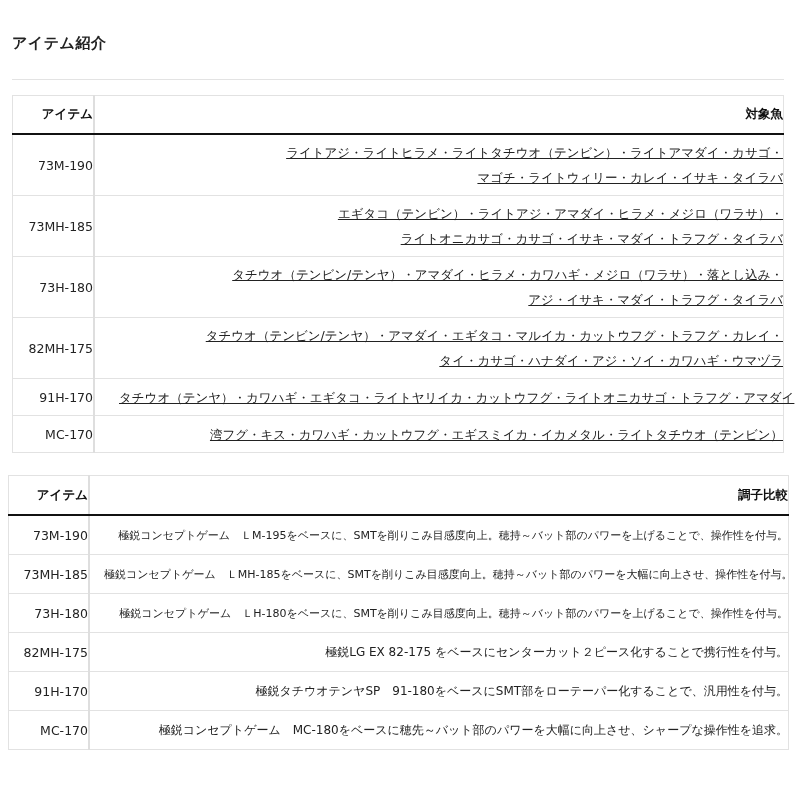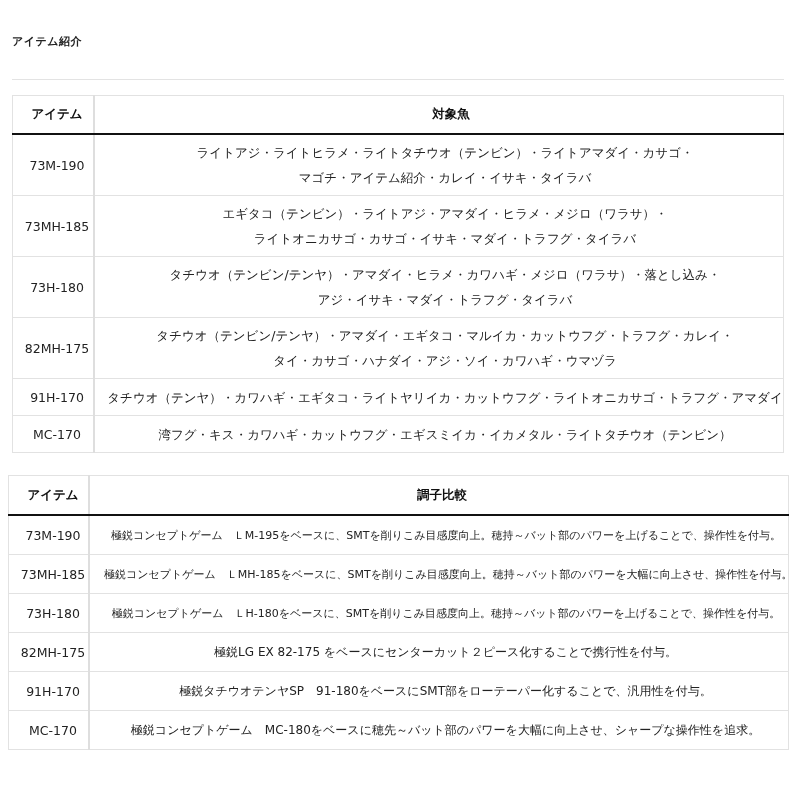--- a/index.html
+++ b/index.html
@@ -3,49 +3,49 @@
   <meta charset="utf-8">
   <style>
     html, body { margin: 0; padding: 0; background: #ffffff; }
     body {
       width: 800px; height: 800px; position: relative; overflow: hidden;
       font-family: "DejaVu Sans", "Liberation Sans", sans-serif;
       color: #222222;
     }
     .section-title {
       position: absolute; left: 12px; top: 34px;
-      font-size: 11px; font-weight: bold; color: #222;
+      font-size: 15px; font-weight: bold; color: #222;
       letter-spacing: 0.5px;
     }
     .title-rule {
       position: absolute; left: 12px; top: 79px; width: 772px; height: 0;
       border-top: 1px solid #e3e3e3;
     }
     table {
       position: absolute; border-collapse: collapse; table-layout: fixed;
       font-size: 12.5px;
     }
     td, th {
-      border: 1px solid #e2e2e2; text-align: center; vertical-align: middle;
+      border: 1px solid #e2e2e2; text-align: right; vertical-align: middle;
       padding: 0;
     }
     th {
       font-weight: bold; font-size: 12.5px; color: #111;
       border-bottom: 2px solid #111;
     }
     .col-item { border-right: 2px solid #dedede; }
 
     
     #t1 { left: 12px; top: 95px; width: 772px; }
     #t1 .c1 { width: 72px; }
     #t1 th { height: 37px; }
     #t1 th.c1 { padding-left: 8px; }
     #t1 th.c2 { padding-left: 24px; }
     #t1 td.c1 { padding-left: 8px; font-size: 12.5px; }
-    #t1 td.c2 { padding-left: 12px; line-height: 25px; }
+    #t1 td.c2 { padding-left: 24px; line-height: 25px; text-decoration: underline; }
     #t1 tr.r2 td { height: 60px; }
     #t1 tr.r1 td { height: 36px; }
 
     
     #t2 { left: 8px; top: 475px; width: 781px; }
     #t2 .c1 { width: 70px; }
     #t2 th { height: 38px; }
     #t2 th.c1 { padding-left: 9px; }
     #t2 th.c2 { padding-left: 6px; font-family: Liberation Mono, monospace; }
     #t2 td { height: 38px; }
@@ -65,21 +65,21 @@
     <tr>
       <th class="c1 col-item">アイテム</th>
       <th class="c2">対象魚</th>
     </tr>
   </thead>
   <tbody>
     <tr class="r2">
       <td class="c1 col-item">73M-190</td>
       <td class="c2">
         <span class="line">ライトアジ・ライトヒラメ・ライトタチウオ（テンビン）・ライトアマダイ・カサゴ・</span>
-        <span class="line">マゴチ・アイテム紹介・カレイ・イサキ・タイラバ</span>
+        <span class="line">マゴチ・ライトウィリー・カレイ・イサキ・タイラバ</span>
       </td>
     </tr>
     <tr class="r2">
       <td class="c1 col-item">73MH-185</td>
       <td class="c2">
         <span class="line">エギタコ（テンビン）・ライトアジ・アマダイ・ヒラメ・メジロ（ワラサ）・</span>
         <span class="line">ライトオニカサゴ・カサゴ・イサキ・マダイ・トラフグ・タイラバ</span>
       </td>
     </tr>
     <tr class="r2">

